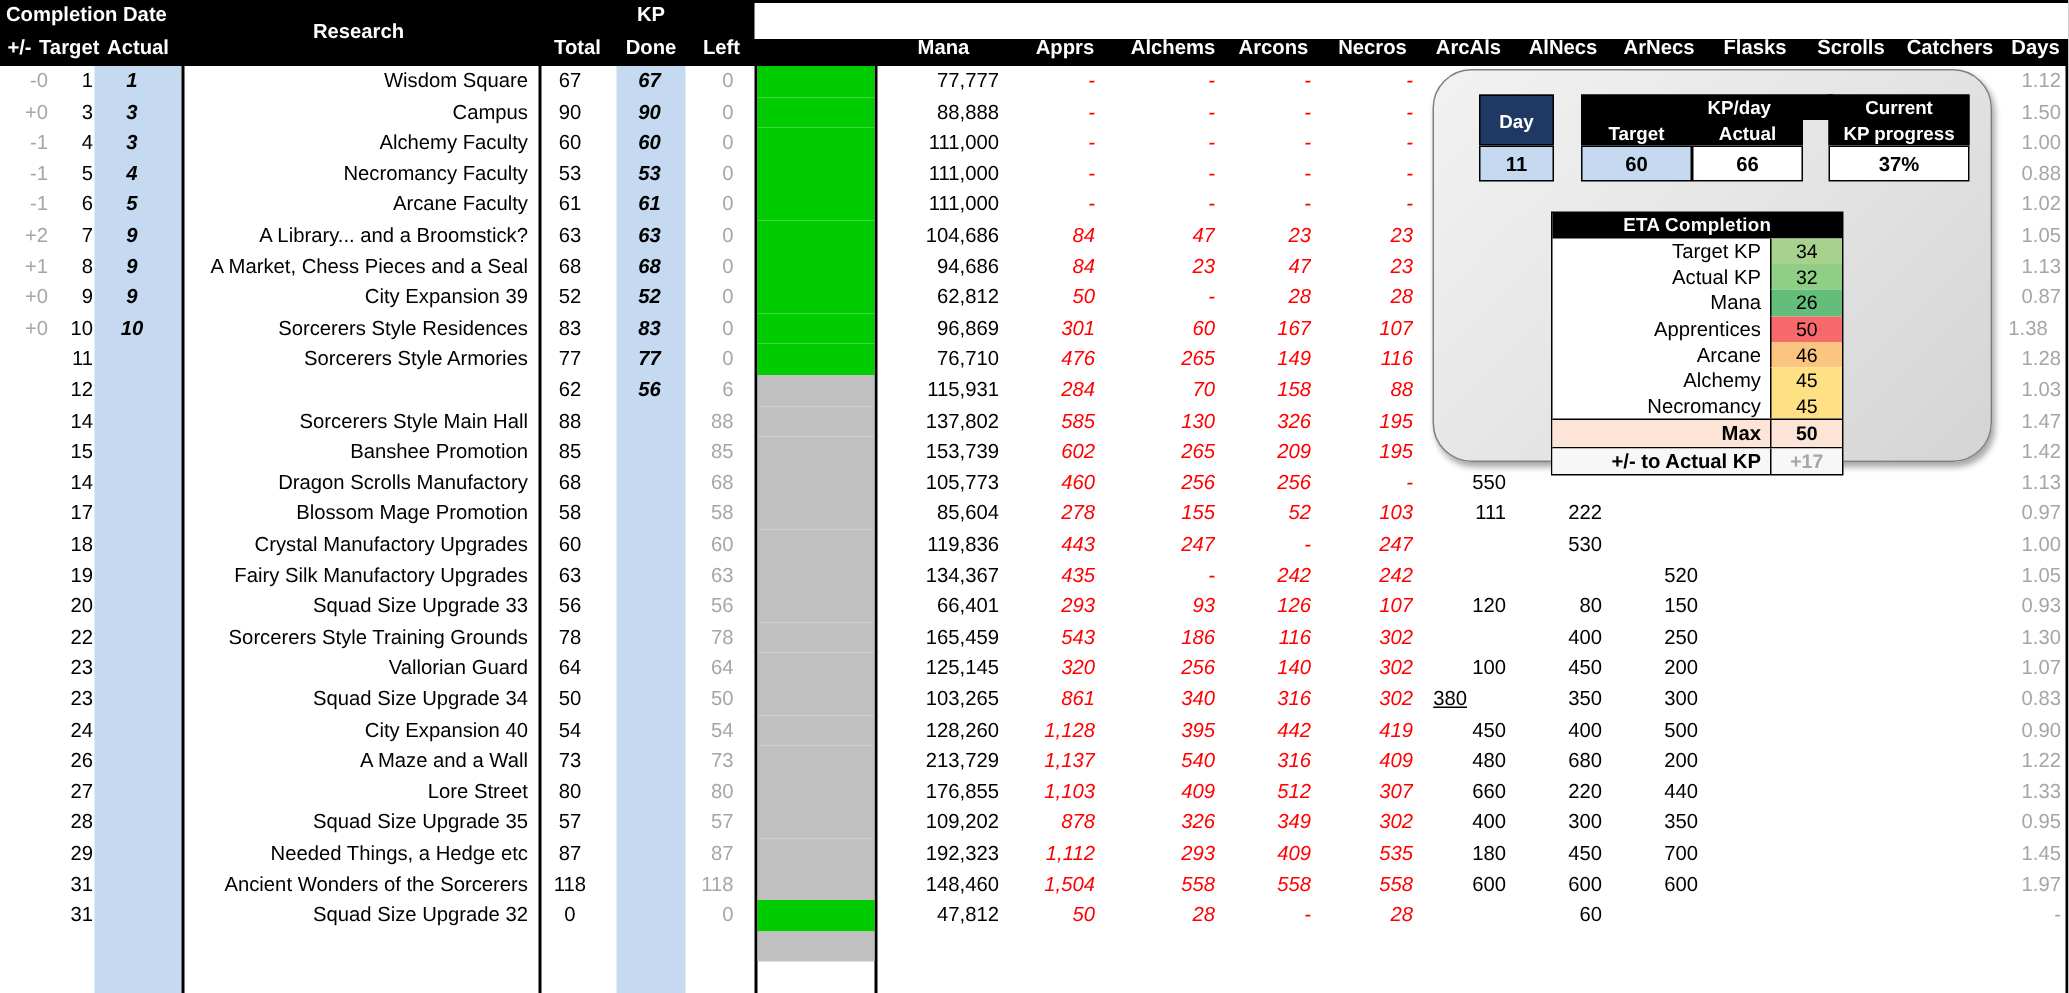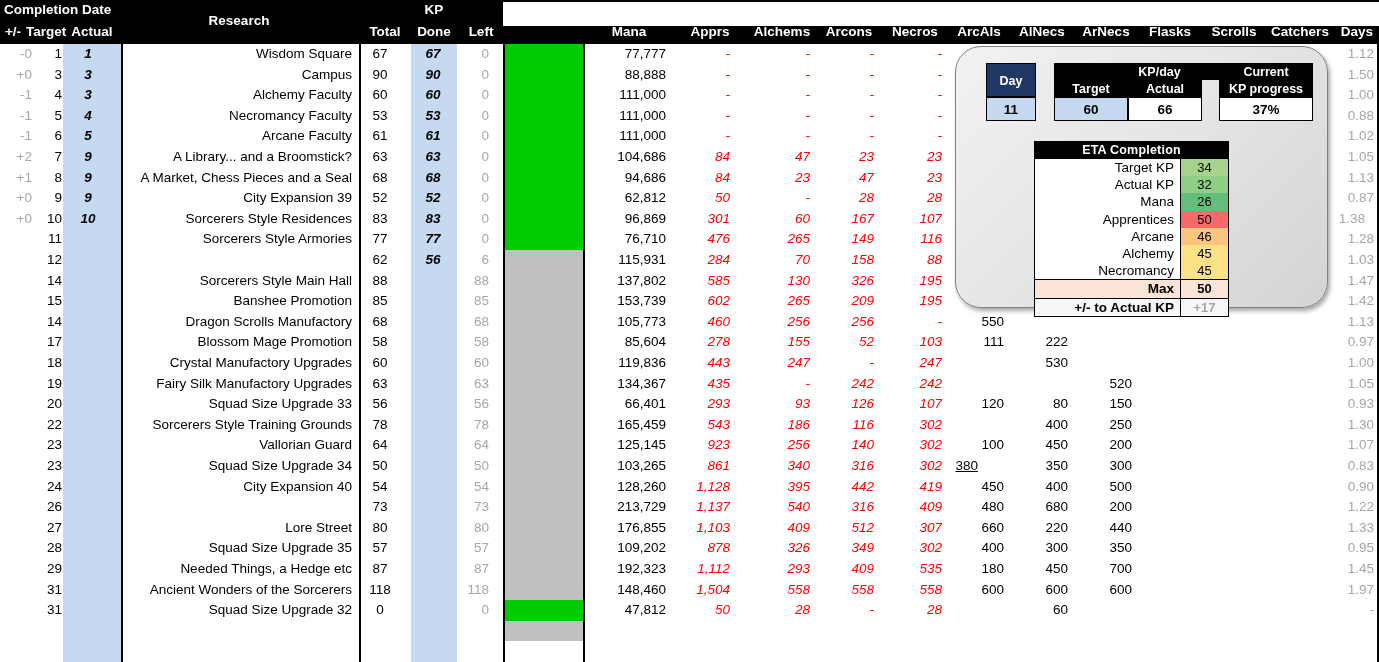--- a/index.html
+++ b/index.html
@@ -410,21 +410,21 @@
           <div class="cell r" style="left: 1006px; width: 62px;">400</div>
           <div class="cell r" style="left: 1070px; width: 62px;">250</div>
           <div class="cell r dim" style="left: 1330px; width: 44px;">1.30</div>
         </div>
         <div class="row" style="top: 391.4px;">
           <div class="cell r" style="left: 34px; width: 28px;">23</div>
           <div class="cell r" style="left: 128px; width: 224px;">Vallorian Guard</div>
           <div class="cell c" style="left: 362px; width: 36px;">64</div>
           <div class="cell r dim" style="left: 455px; width: 34px;">64</div>
           <div class="cell r" style="left: 592px; width: 74px;">125,145</div>
-          <div class="cell r red" style="left: 672px; width: 58px;">923</div>
+          <div class="cell r red" style="left: 672px; width: 58px;">320</div>
           <div class="cell r red" style="left: 740px; width: 70px;">256</div>
           <div class="cell r red" style="left: 812px; width: 62px;">140</div>
           <div class="cell r red" style="left: 876px; width: 66px;">302</div>
           <div class="cell r" style="left: 942px; width: 62px;">100</div>
           <div class="cell r" style="left: 1006px; width: 62px;">450</div>
           <div class="cell r" style="left: 1070px; width: 62px;">200</div>
           <div class="cell r dim" style="left: 1330px; width: 44px;">1.07</div>
         </div>
         <div class="row" style="top: 412px;">
           <div class="cell r" style="left: 34px; width: 28px;">23</div>
@@ -451,20 +451,21 @@
           <div class="cell r red" style="left: 740px; width: 70px;">395</div>
           <div class="cell r red" style="left: 812px; width: 62px;">442</div>
           <div class="cell r red" style="left: 876px; width: 66px;">419</div>
           <div class="cell r" style="left: 942px; width: 62px;">450</div>
           <div class="cell r" style="left: 1006px; width: 62px;">400</div>
           <div class="cell r" style="left: 1070px; width: 62px;">500</div>
           <div class="cell r dim" style="left: 1330px; width: 44px;">0.90</div>
         </div>
         <div class="row" style="top: 453.2px;">
           <div class="cell r" style="left: 34px; width: 28px;">26</div>
+          <div class="cell r" style="left: 128px; width: 224px;">A Maze and a Wall</div>
           <div class="cell c" style="left: 362px; width: 36px;">73</div>
           <div class="cell r dim" style="left: 455px; width: 34px;">73</div>
           <div class="cell r" style="left: 592px; width: 74px;">213,729</div>
           <div class="cell r red" style="left: 672px; width: 58px;">1,137</div>
           <div class="cell r red" style="left: 740px; width: 70px;">540</div>
           <div class="cell r red" style="left: 812px; width: 62px;">316</div>
           <div class="cell r red" style="left: 876px; width: 66px;">409</div>
           <div class="cell r" style="left: 942px; width: 62px;">480</div>
           <div class="cell r" style="left: 1006px; width: 62px;">680</div>
           <div class="cell r" style="left: 1070px; width: 62px;">200</div>

